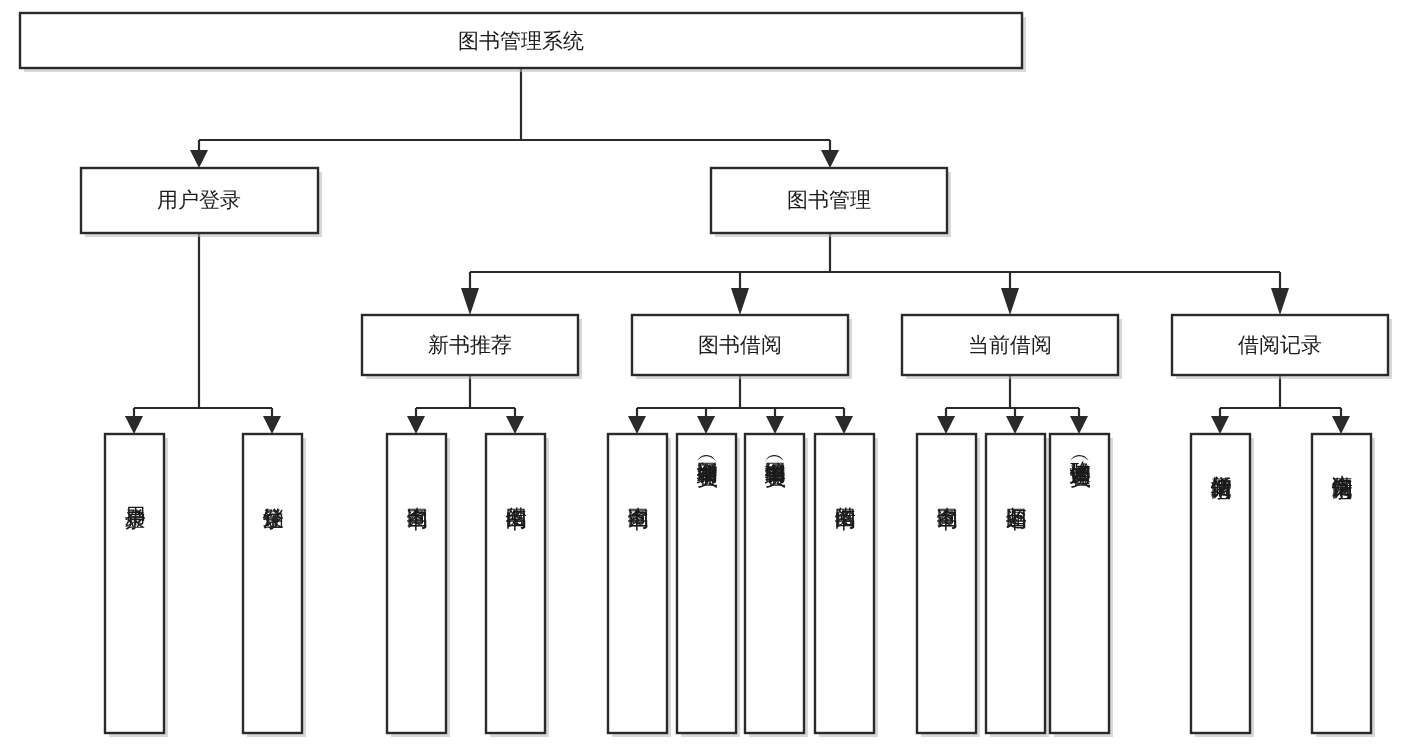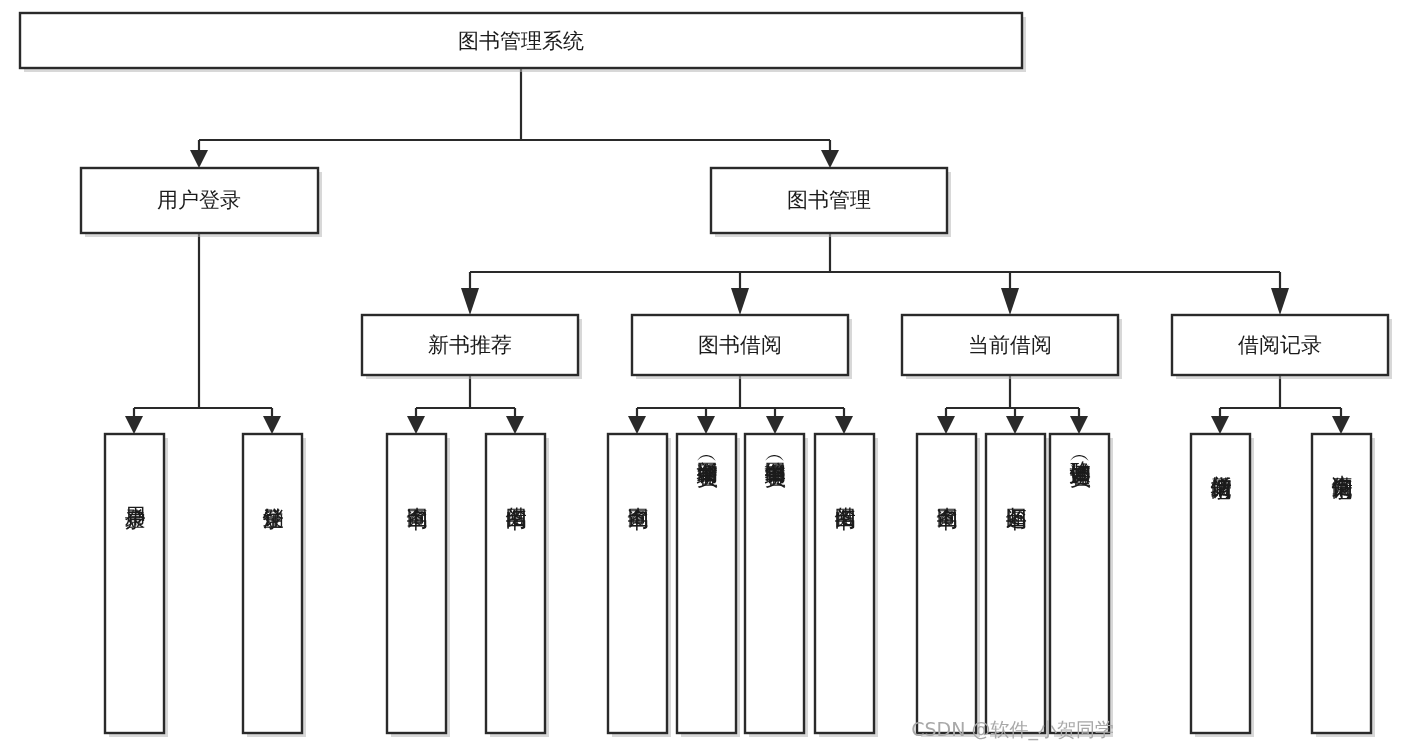--- a/index.html
+++ b/index.html
@@ -266,15 +266,14 @@
   </div>
 
   <div class="leaf-label-wrap" style="left:1191px; top:434px; width:59px; height:299px;">
     <span class="leaf-label" style="margin-top:24px;">新增借阅记录</span>
   </div>
 
   <div class="leaf-label-wrap" style="left:1312px; top:434px; width:59px; height:299px;">
     <span class="leaf-label" style="margin-top:24px;">查询借阅记录</span>
   </div>
 
-  <div class="watermark">CSDN @软件_小贺同学</div>
 
 </div>
 
 </body></html>

